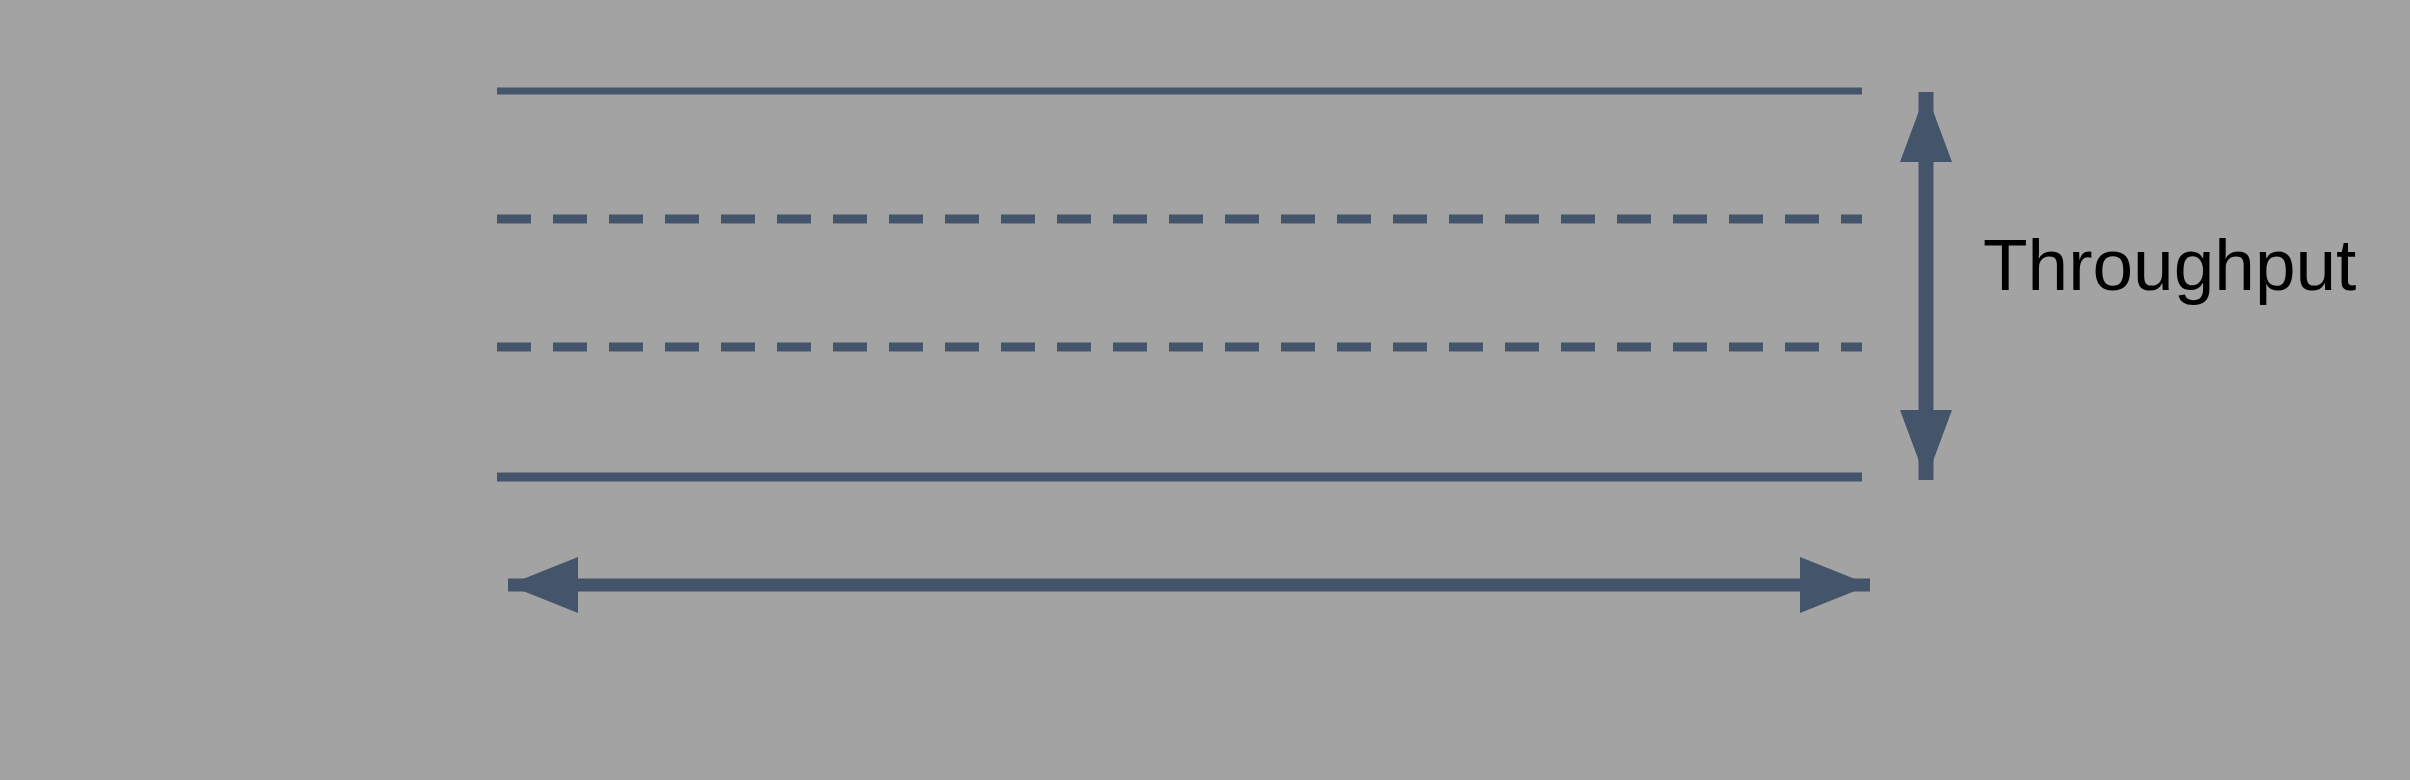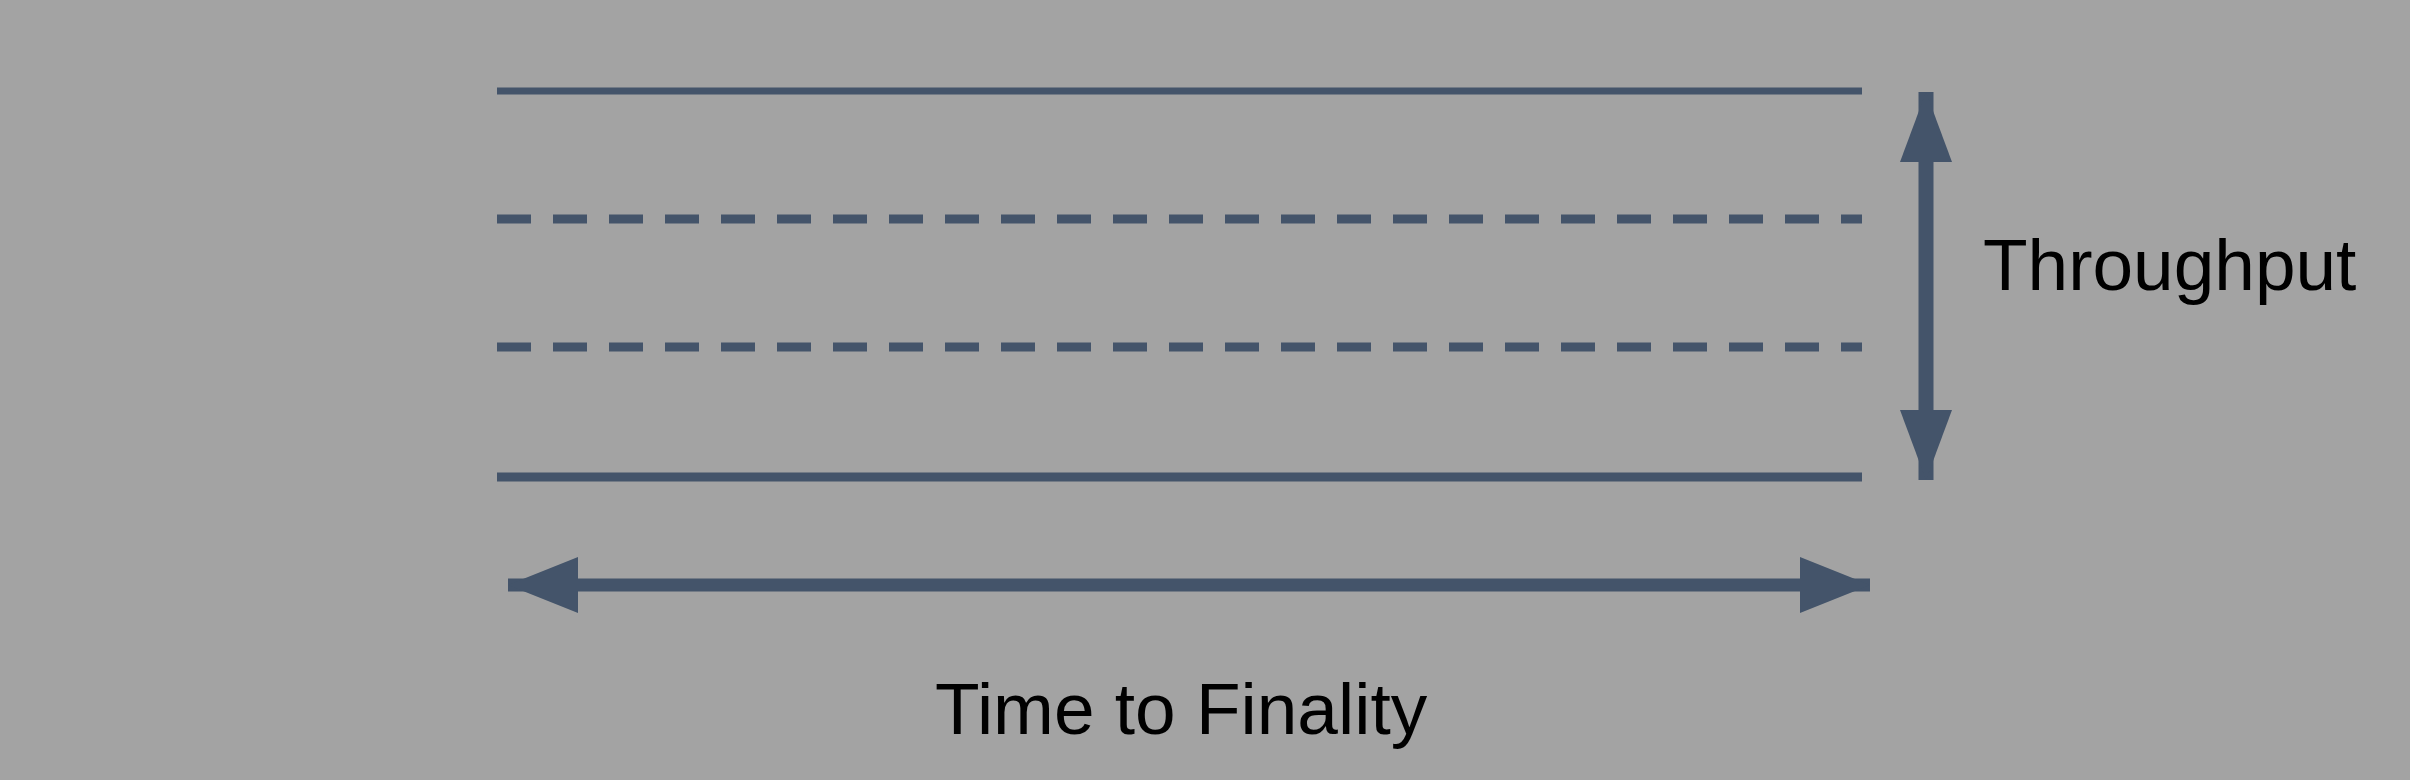--- a/index.html
+++ b/index.html
@@ -71,15 +71,14 @@
     <g fill="#44546a">
       <rect x="508" y="578.5" width="1362" height="13"></rect>
       <polygon points="508,585 578,557 578,613"></polygon>
       <polygon points="1870,585 1800,557 1800,613"></polygon>
     </g>
 
   </svg>
 
   <div class="label" id="throughput-label">Throughput</div>
 
-  <div class="label" id="time-to-finality-label">Time to Finality</div>
 
 </div>
 
 </body></html>

